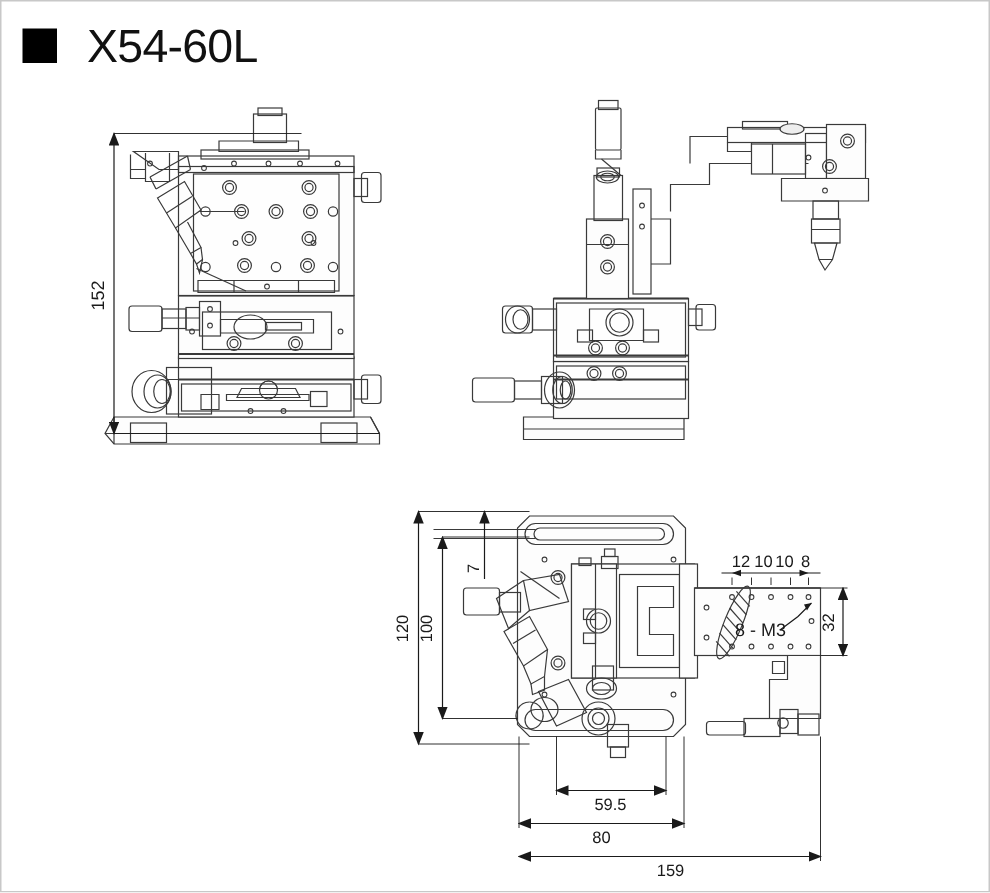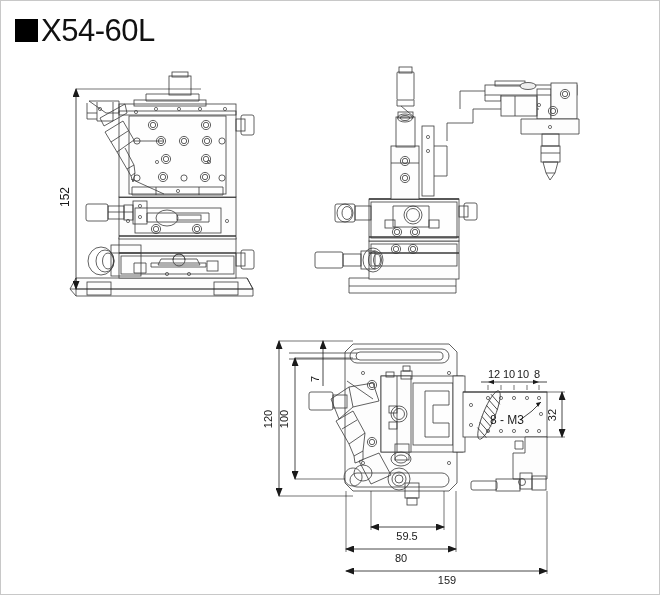--- a/index.html
+++ b/index.html
@@ -17,21 +17,21 @@
     box-sizing: border-box;
     overflow: hidden;
     font-family: "Liberation Sans", sans-serif;
   }
   #title-block {
     position: absolute;
     left: 14px;
     top: 14px;
     display: flex;
     align-items: center;
-    gap: 3px;
+    gap: 20px;
   }
   #title-bullet {
     width: 23px;
     height: 23px;
     background: #000000;
     display: inline-block;
   }
   #title-text {
     font-family: "Liberation Sans", sans-serif;
     font-size: 31px;

